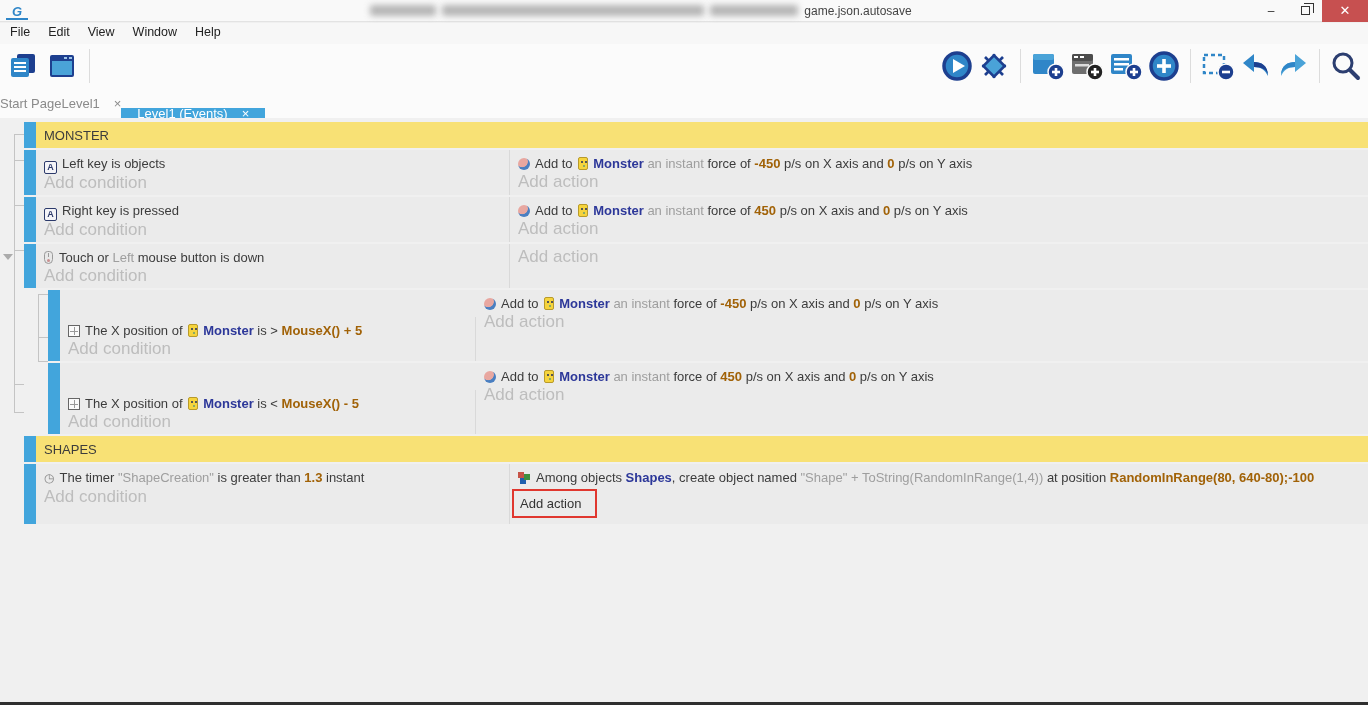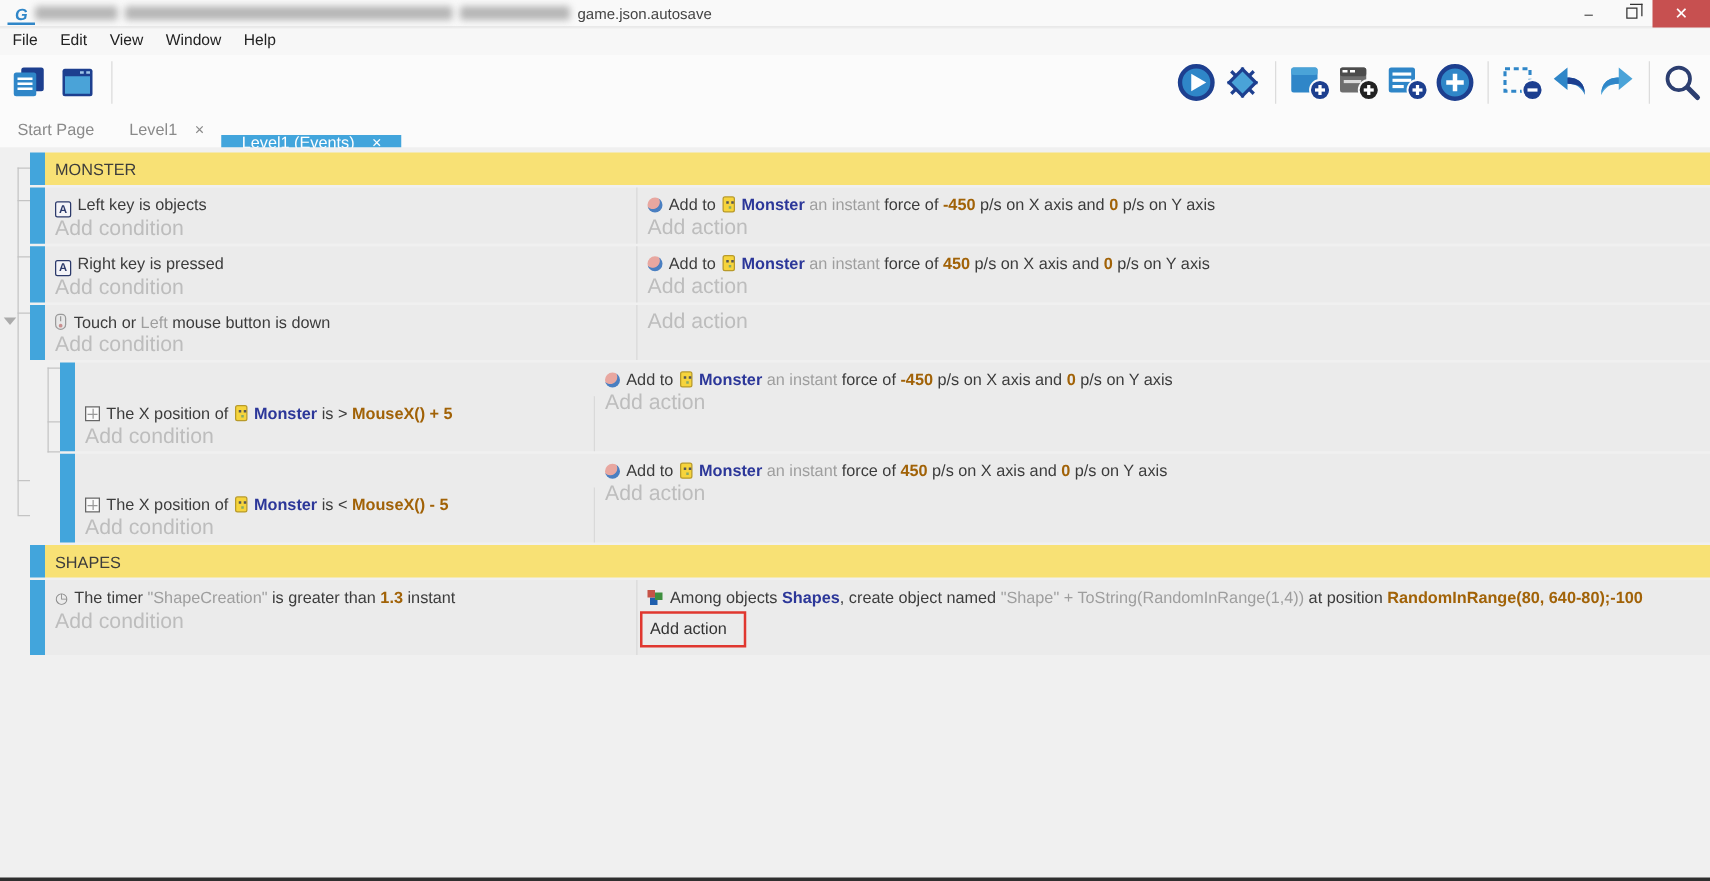--- a/index.html
+++ b/index.html
@@ -6,21 +6,21 @@
   html,body { width:1368px; height:705px; overflow:hidden;
     font-family:"Liberation Sans", sans-serif; background:#f0f0f0; }
   .app { position:relative; width:1368px; height:705px; background:#f0f0f0; }
 
   
   .titlebar { position:absolute; top:0; left:0; right:0; height:22px;
     background:#f9f9f9; border-bottom:1px solid #e3e3e3; display:flex; align-items:center; }
   .logo { width:22px; text-align:center; font-weight:bold; font-style:italic;
     color:#2f86c8; font-size:13px; line-height:20px; border-bottom:2px solid #2f86c8;
     height:18px; margin-left:6px; }
-  .title-center { flex:1; display:flex; align-items:center; justify-content:flex-start; gap:6px; }
+  .title-center { flex:1; display:flex; align-items:center; justify-content:center; gap:6px; }
   .blurred { height:11px; background:#9f9f9f; filter:blur(3px); opacity:.75; border-radius:2px; }
   .b1{width:66px;} .b2{width:262px;} .b3{width:88px;}
   .title-text { font-size:12px; color:#444; }
   .win-controls { display:flex; height:22px; }
   .win-btn { width:34px; height:22px; display:flex; align-items:center; justify-content:center;
     color:#333; font-size:12px; }
   .restore-glyph { width:9px; height:9px; border:1px solid #333; position:relative; }
   .restore-glyph::before { content:""; position:absolute; left:2px; top:-4px; width:9px; height:9px;
     border:1px solid #333; border-left:none; border-bottom:none; }
   .close-btn { width:46px; background:#c75050; color:#fff; font-size:13px; }
@@ -34,21 +34,21 @@
   .toolbar { position:absolute; top:44px; left:0; right:0; height:44px; background:#fbfbfb;
     display:flex; align-items:center; }
   .tb-left { display:flex; align-items:center; padding-left:8px; gap:8px; }
   .tb-right { margin-left:auto; display:flex; align-items:center; gap:5px; padding-right:6px; }
   .tsep { width:1px; height:34px; background:#dcdcdc; margin:0 5px; }
   .tb-icon { display:flex; align-items:center; justify-content:center; }
 
   
   .tabbar { position:absolute; top:88px; left:0; right:0; height:30px; background:#fbfbfb;
     display:flex; align-items:stretch; }
-  .tab { display:flex; align-items:center; font-size:13px; color:#8a8a8a; padding:0 14px; gap:14px; }
+  .tab { display:flex; align-items:center; font-size:13px; color:#8a8a8a; padding:0 0; gap:14px; }
   .tab .x { font-size:13px; color:#8a8a8a; }
   .tab.active { background:#42a5dc; color:#fff; padding:0 16px;margin-top:20px; }
   .tab.active .x { color:#fff; }
 
   
   .sheet { position:absolute; top:118px; left:0; right:0; bottom:3px; background:#f0f0f0;
     padding-top:4px; overflow:hidden; }
   .row { display:flex; margin-bottom:2px; }
   .spacer24 { width:24px; flex:none; } .spacer48 { width:48px; flex:none; }
   .bar { width:12px; flex:none; background:#42a5dc; }

